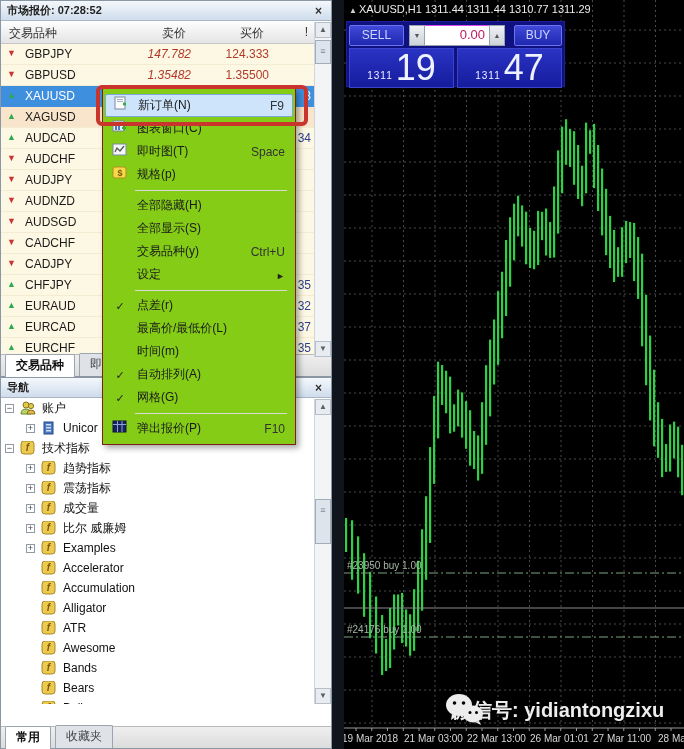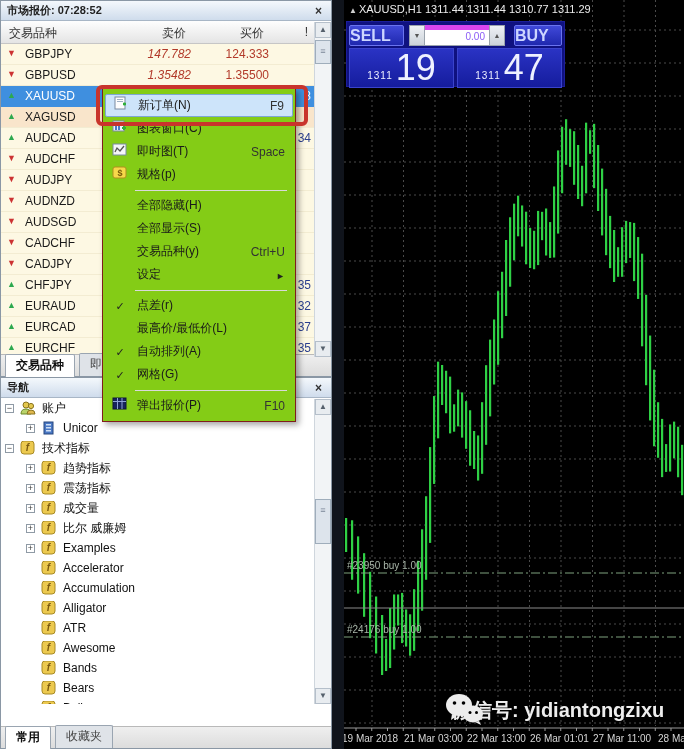--- a/index.html
+++ b/index.html
@@ -67,27 +67,27 @@
   
   .chart{position:absolute;left:344px;top:0;width:340px;height:749px;background:#000;overflow:hidden;}
   .chart svg{position:absolute;left:0;top:0;}
   .chart-title{position:absolute;left:5px;top:3px;font-size:11px;color:#ececec;z-index:5;white-space:nowrap;}
   .chart-title .ci{font-size:8px;color:#cfcfcf;margin-right:2px;}
 
   .ocp{position:absolute;left:2px;top:21px;width:219px;height:66px;background:#0f1180;z-index:6;
        padding:3px 2px 2px;border:1px solid #1b1d9a;}
   .ocp-row1{display:flex;height:21px;align-items:stretch;}
   .tbtn{background:linear-gradient(#4049d9,#1f28ae);border:1px solid #6a74ef;border-radius:2px;color:#cdd6ff;
-        font-size:16px;font-weight:bold;line-height:19px;}
+        font-size:12px;font-weight:normal;text-align:center;line-height:19px;}
   .sellb{width:55px;} .buyb{width:48px;margin-left:auto;}
   .spin{display:flex;margin-left:5px;}
   .spbtn{width:16px;background:linear-gradient(#eef1f5,#cdd3da);border:1px solid #9aa3ad;color:#555;
          font-size:7px;text-align:center;line-height:19px;}
-  .spfield{width:64px;background:#fff;border-top:5px solid #d946ef;border-bottom:1px solid #9aa3ad;
-           color:#8b5cf6;font-size:10px;text-align:right;padding:1px 4px 0 0;}
+  .spfield{width:64px;background:#fff;border-top:1px solid #d946ef;border-bottom:1px solid #9aa3ad;
+           color:#be185d;font-size:13px;text-align:right;padding:1px 4px 0 0;}
   .ocp-row2{display:flex;height:40px;margin-top:2px;gap:3px;}
   .pblock{flex:1;background:linear-gradient(#2a33c4,#151c9d);border:1px solid #3a43cc;display:flex;
           align-items:flex-end;justify-content:center;padding-bottom:2px;color:#eef1ff;}
   .pblock .psmall{font-size:10px;font-weight:normal;margin:0 3px 4px 0;letter-spacing:1px;}
   .pblock .pbig{font-size:36px;font-weight:500;line-height:34px;}
 
   .wm{position:absolute;left:100px;top:692px;width:238px;height:36px;display:flex;align-items:center;z-index:7;}
   .wm-text{color:#ededed;font-size:20px;font-weight:600;margin-left:8px;white-space:nowrap;}
 </style>
 </head>
@@ -434,20 +434,25 @@
       </div>
       <div class="msep"></div>
       <div class="mi">
         <span class="mico"><span class="chk">✓</span></span>
         <span class="mlabel">点差(r)</span>
         <span class="msc"></span>
       </div>
       <div class="mi">
         <span class="mico"></span>
         <span class="mlabel">最高价/最低价(L)</span>
+        <span class="msc"></span>
+      </div>
+      <div class="mi">
+        <span class="mico"></span>
+        <span class="mlabel">时间(m)</span>
         <span class="msc"></span>
       </div>
       <div class="mi">
         <span class="mico"><span class="chk">✓</span></span>
         <span class="mlabel">自动排列(A)</span>
         <span class="msc"></span>
       </div>
       <div class="mi">
         <span class="mico"><span class="chk">✓</span></span>
         <span class="mlabel">网格(G)</span>

